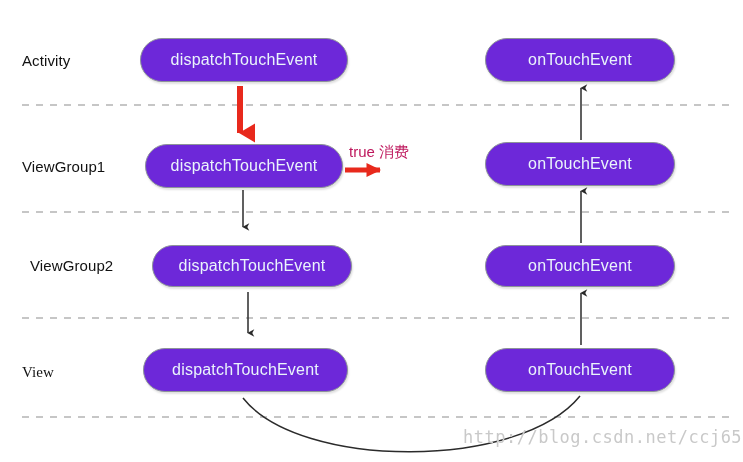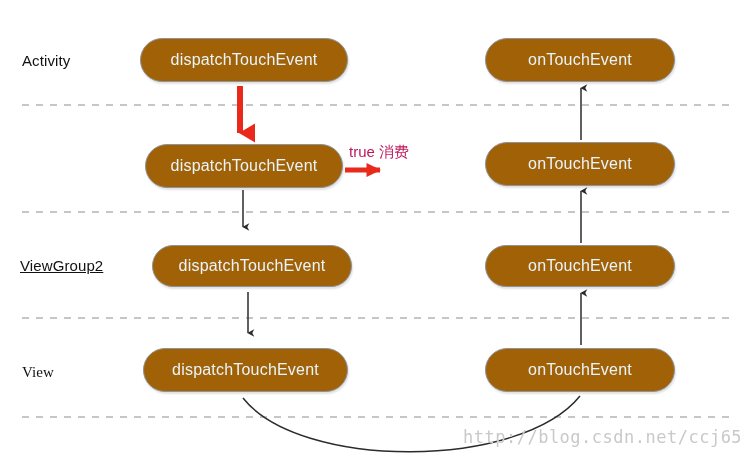--- a/index.html
+++ b/index.html
@@ -28,21 +28,21 @@
     position: absolute;
     font-family: "Liberation Sans", sans-serif;
     font-size: 15px;
     color: #111111;
     white-space: nowrap;
     letter-spacing: 0.1px;
   }
   .pill {
     position: absolute;
     box-sizing: border-box;
-    background: #a16207;
+    background: #6d28d9;
     border: 1.5px solid #8d9399;
     border-radius: 22px;
     color: #eaf4fb;
     font-family: "Liberation Sans", sans-serif;
     font-size: 16px;
     display: flex;
     align-items: center;
     justify-content: center;
     letter-spacing: 0.2px;
     box-shadow: 1px 2px 2px rgba(0,0,0,0.12);
@@ -109,21 +109,22 @@
     <line x1="581" y1="140" x2="581" y2="88" stroke="#2b2b2b" stroke-width="1.5" marker-end="url(#arrow-black-up)"></line>
 
     <line x1="581" y1="243" x2="581" y2="191" stroke="#2b2b2b" stroke-width="1.5" marker-end="url(#arrow-black-up)"></line>
 
     <line x1="581" y1="345" x2="581" y2="293" stroke="#2b2b2b" stroke-width="1.5" marker-end="url(#arrow-black-up)"></line>
 
     <path d="M243,398 C300,470 520,470 580,396" fill="none" stroke="#2b2b2b" stroke-width="1.5"></path>
   </svg>
 
   <div class="row-label" style="left:22px; top:52px;">Activity</div>
-  <div class="row-label" style="left:20px; top:257px;text-decoration:underline;">ViewGroup2</div>
+  <div class="row-label" style="left:22px; top:158px;">ViewGroup1</div>
+  <div class="row-label" style="left:30px; top:257px;">ViewGroup2</div>
   <div class="row-label" style="left:22px; top:364px;font-family:Liberation Serif, serif;">View</div>
 
   <div class="pill" style="left:140px; top:38px; width:208px; height:44px;">
     <span>dispatchTouchEvent</span>
   </div>
   <div class="pill" style="left:485px; top:38px; width:190px; height:44px;">
     <span>onTouchEvent</span>
   </div>
 
   <div class="pill" style="left:145px; top:144px; width:198px; height:44px;">

